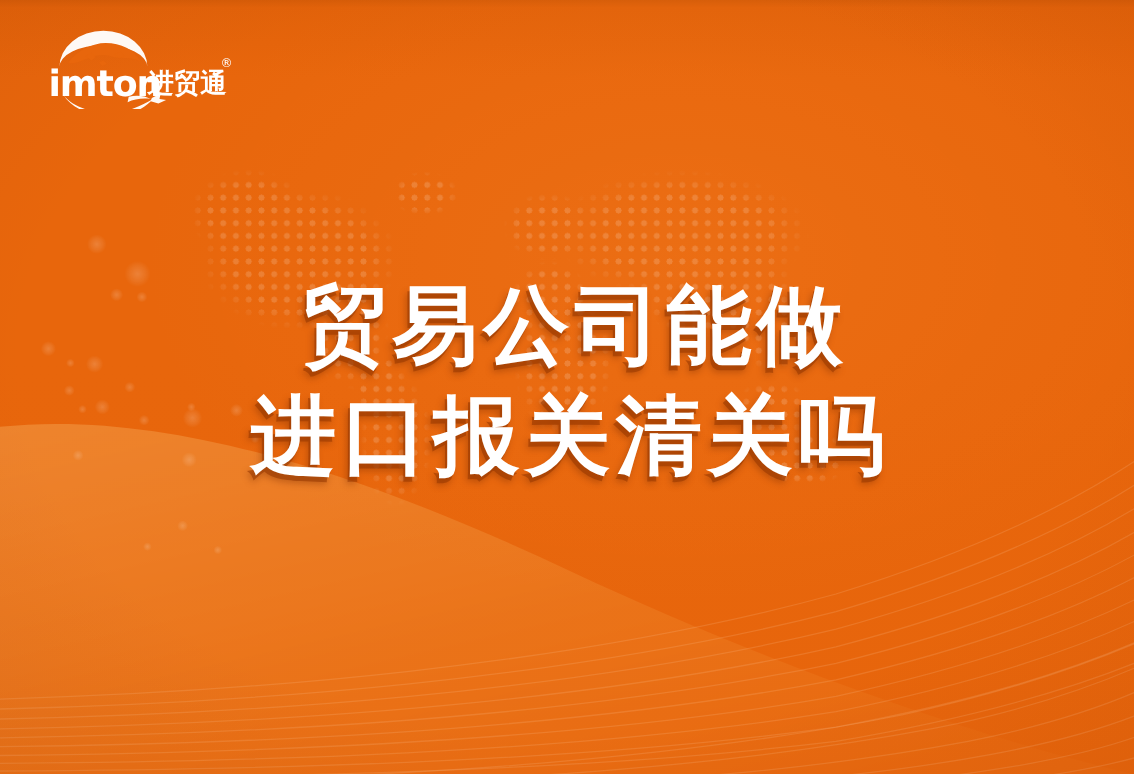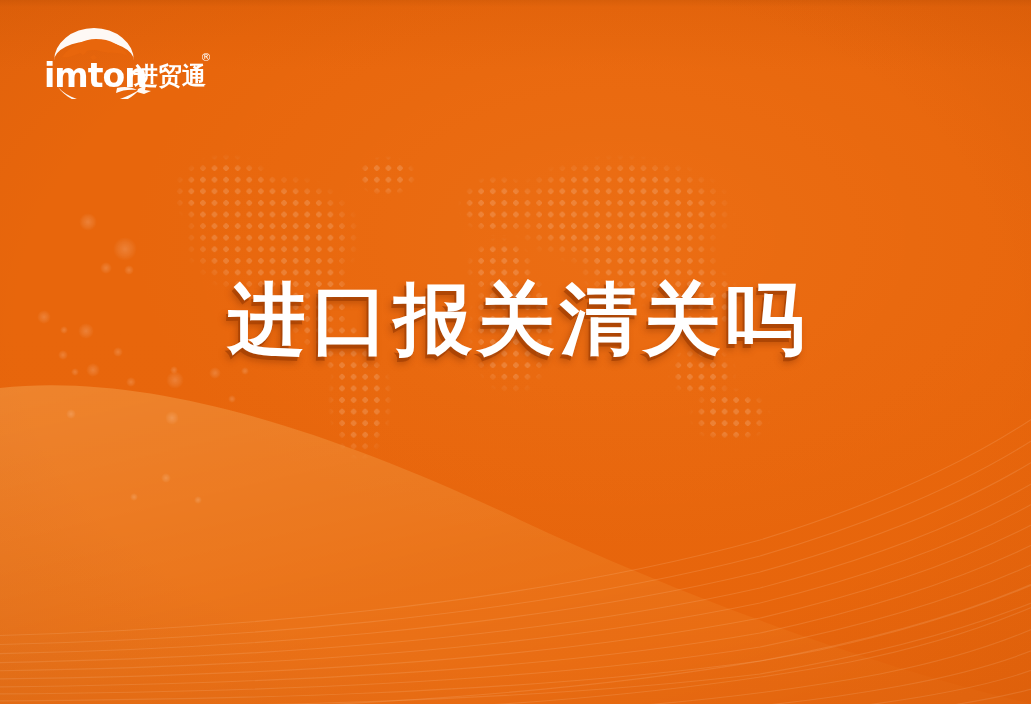--- a/index.html
+++ b/index.html
@@ -235,16 +235,17 @@
 
     <g>
       <path d="M16,60 C28,74 56,80 78,72 C86,69 92,66 97,63
                C92,69 84,74 74,77 C52,83 26,75 16,60 Z" fill="#ffffff" opacity="0.96"></path>
       <path d="M74,66 C80,63 88,62 95,63 C90,60 82,59 75,61 Z" fill="#ffffff" opacity="0.96"></path>
       <path d="M96,62 l8,-4 l-1,5 l6,1 l-7,3 l-7,-2 Z" fill="#ffffff" opacity="0.96"></path>
     </g>
   </svg>
 
   <div id="headline">
+    <span class="hl-line" id="hl-line-1">贸易公司能做</span>
     <span class="hl-line" id="hl-line-2">进口报关清关吗</span>
   </div>
 
 </div>
 
 </body></html>

